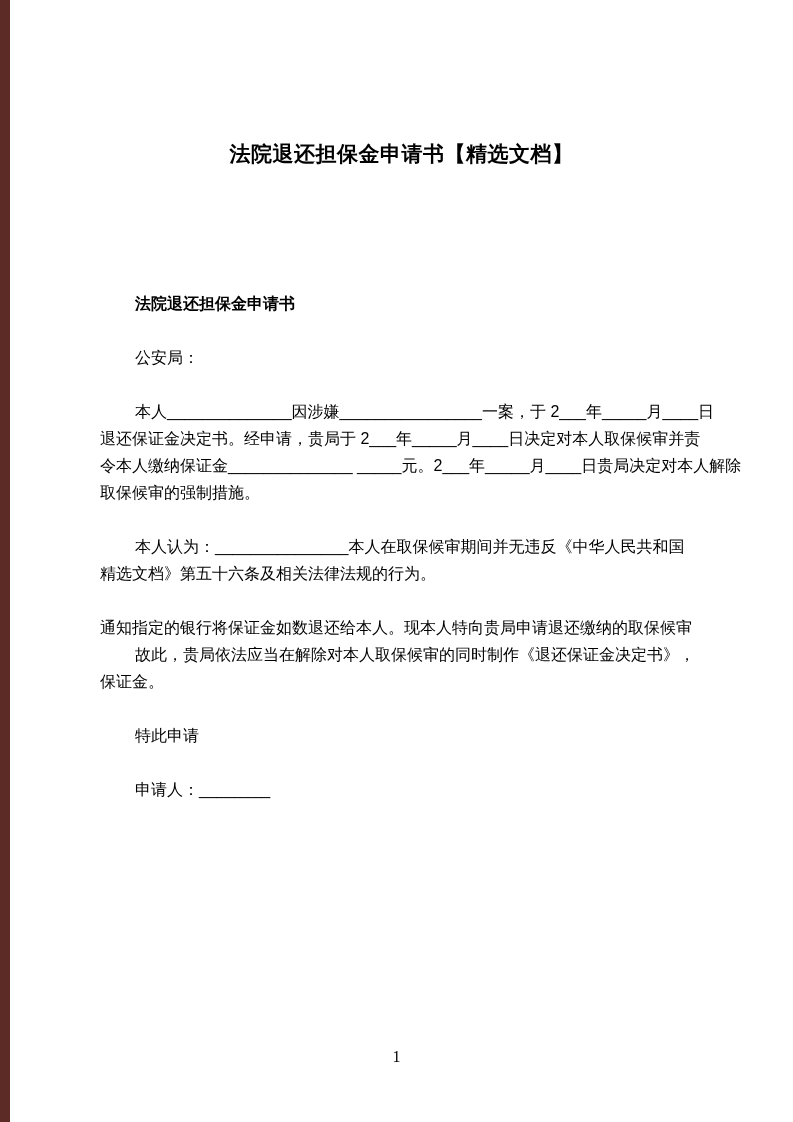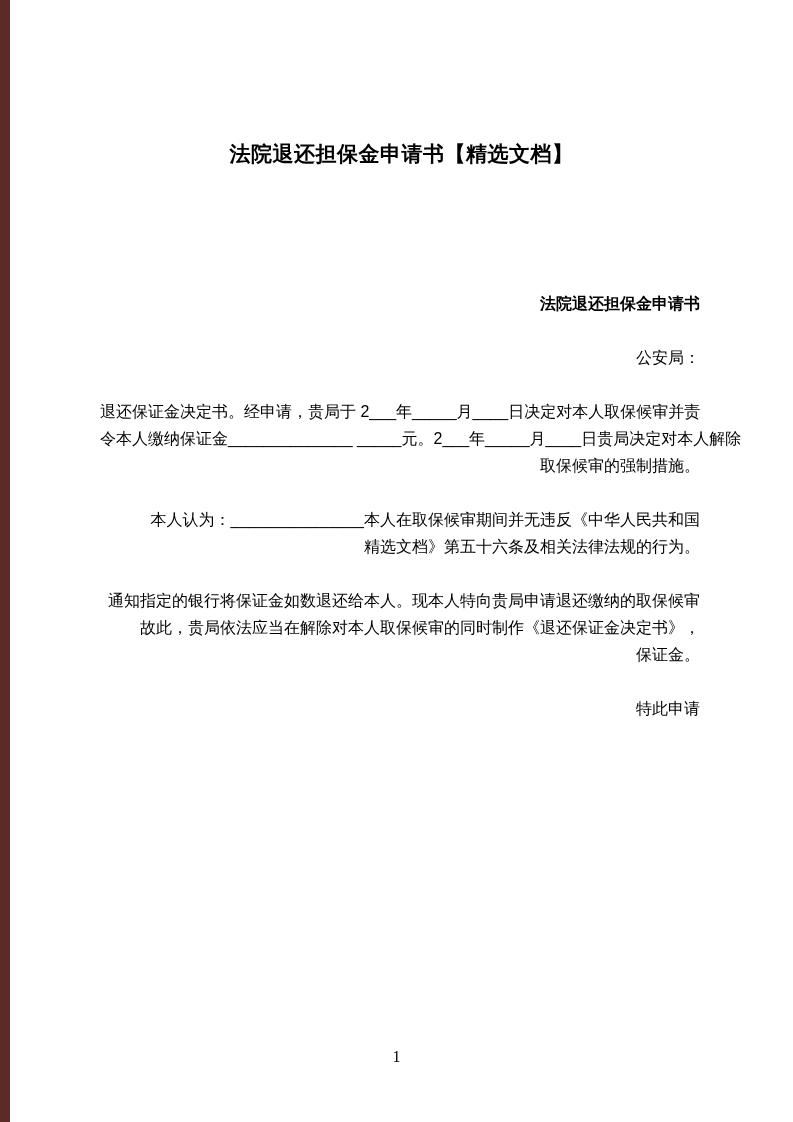--- a/index.html
+++ b/index.html
@@ -18,21 +18,21 @@
   .doc-title{
     position:absolute;left:5px;top:137px;width:100%;
     text-align:center;
     font-size:21px;line-height:34px;
     font-weight:bold;
     letter-spacing:0.5px;
     white-space:nowrap;
   }
   .content{
     position:absolute;left:100px;top:290px;width:600px;
-    font-size:16px;line-height:27px;text-align:right;
+    font-size:16px;line-height:27px;
   }
   .block{margin:0 0 27px 0;padding:0;}
   .line{white-space:nowrap;}
   .indent{padding-left:35px;}
   .heading-line{font-weight:bold;}
   .page-number{
     position:absolute;left:0;top:1046px;width:100%;
     text-align:center;
     font-family:"Liberation Serif","DejaVu Serif",serif;
     font-size:16px;line-height:22px;
@@ -51,39 +51,43 @@
 
     <div class="block">
       <div class="line indent heading-line">法院退还担保金申请书</div>
     </div>
 
     <div class="block">
       <div class="line indent">公安局：</div>
     </div>
 
     <div class="block">
+      <div class="line indent">本人______________因涉嫌________________一案，于 2___年_____月____日</div>
       <div class="line">退还保证金决定书。经申请，贵局于 2___年_____月____日决定对本人取保候审并责</div>
       <div class="line">令本人缴纳保证金______________ _____元。2___年_____月____日贵局决定对本人解除</div>
       <div class="line">取保候审的强制措施。</div>
     </div>
 
     <div class="block">
       <div class="line indent">本人认为：_______________本人在取保候审期间并无违反《中华人民共和国</div>
       <div class="line">精选文档》第五十六条及相关法律法规的行为。</div>
     </div>
 
     <div class="block">
       <div class="line">通知指定的银行将保证金如数退还给本人。现本人特向贵局申请退还缴纳的取保候审</div>
       <div class="line indent">故此，贵局依法应当在解除对本人取保候审的同时制作《退还保证金决定书》，</div>
       <div class="line">保证金。</div>
     </div>
 
     <div class="block">
       <div class="line indent">特此申请</div>
     </div>
 
+    <div class="block">
+      <div class="line indent">申请人：________</div>
+    </div>
 
 
   </div>
 
   <div class="page-number">1</div>
 
 </div>
 
 </body></html>

